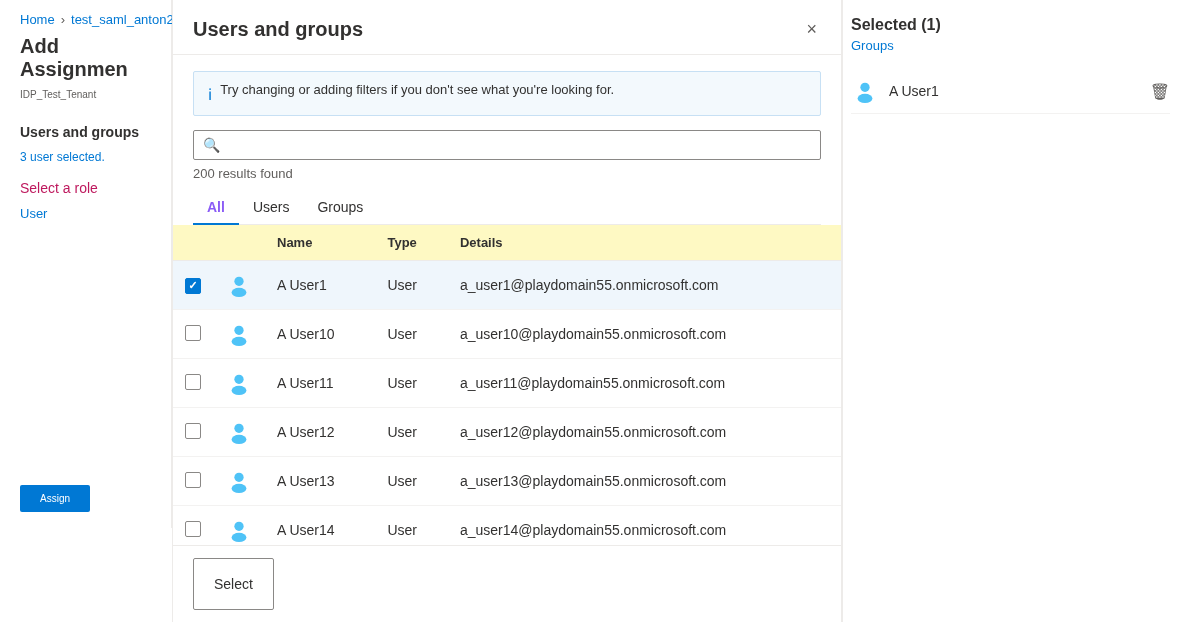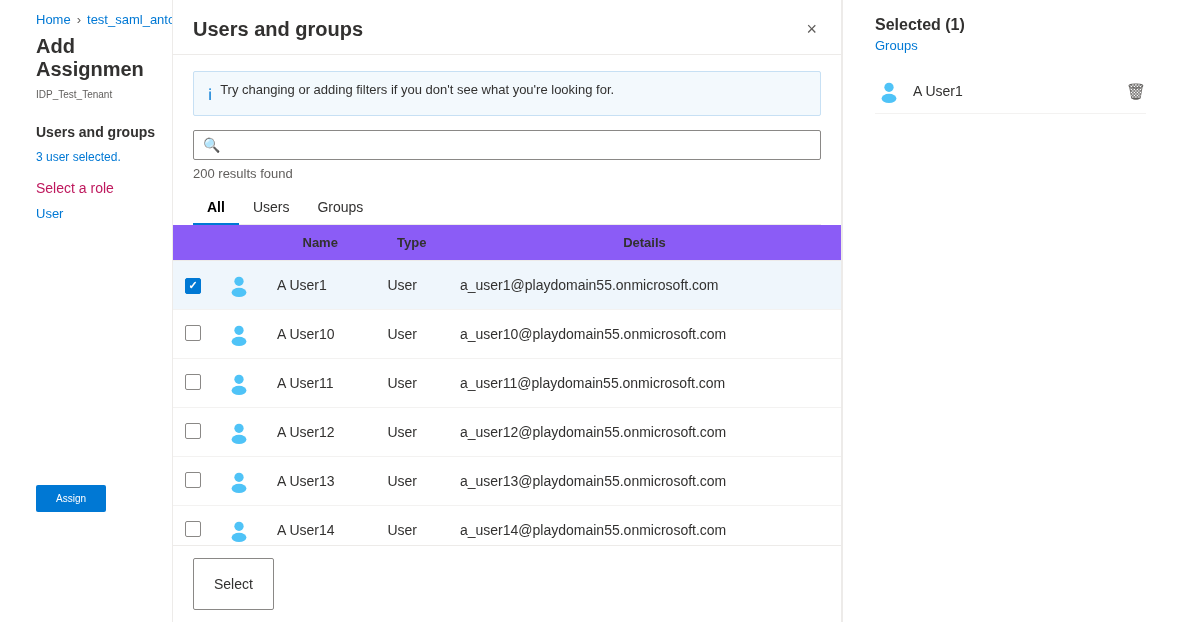--- a/index.html
+++ b/index.html
@@ -6,21 +6,21 @@
     body { font-family: 'Segoe UI', Arial, sans-serif; font-size: 14px; color: #323130; background: #fff; overflow: hidden; }
 
     .app-container { display: flex; flex-direction: column; height: 622px; width: 1178px; position: relative; }
 
     
     .breadcrumb { display: flex; align-items: center; gap: 6px; padding: 12px 20px 4px; font-size: 13px; color: #0078d4; }
     .breadcrumb-separator { color: #605e5c; }
     .breadcrumb-current { color: #0078d4; cursor: pointer; }
 
     
-    .left-panel { position: absolute; left: 16px; top: 0; width: 172px; height: 528px; background: #fff; border-right: 1px solid #edebe9; display: flex; flex-direction: column; }
+    .left-panel { position: absolute; left: 0; top: 0; width: 172px; height: 528px; background: #fff; border-right: 1px solid #edebe9; display: flex; flex-direction: column; }
     .left-panel-title { font-size: 20px; font-weight: 600; color: #323130; padding: 4px 20px 8px; }
     .left-panel-subtitle { font-size: 10px; color: #605e5c; padding: 0 20px 16px; }
     .left-nav { padding: 0; flex: 1; }
     .nav-item { padding: 8px 20px; cursor: pointer; font-size: 14px; }
     .nav-item.active { font-weight: 600; color: #323130; }
     .nav-item-sub { font-size: 12px; color: #0078d4; padding: 2px 20px 8px; cursor: pointer; }
     .nav-item-role { padding: 8px 20px; font-size: 14px; color: #be185d; }
     .nav-item-role-value { padding: 2px 20px 8px; font-size: 13px; color: #0078d4; cursor: pointer; }
     .left-panel-footer { padding: 16px 20px; }
     .assign-btn { background: #0078d4; color: #fff; border: none; padding: 8px 20px; font-size: 10px; cursor: pointer; border-radius: 2px; font-family: inherit; }
@@ -42,45 +42,45 @@
     
     .search-label { font-size: 14px; font-weight: 600; margin-bottom: 6px; }
     .search-input-wrap { position: relative; margin-bottom: 6px; }
     .search-input { width: 100%; border: 1px solid #8a8886; padding: 6px 10px 6px 32px; font-size: 14px; font-family: inherit; outline: none; border-radius: 2px; }
     .search-icon-inside { position: absolute; left: 10px; top: 50%; transform: translateY(-50%); color: #605e5c; font-size: 14px; }
     .results-count { font-size: 13px; color: #605e5c; margin-bottom: 10px; }
 
     
     .tabs { display: flex; gap: 0; margin-bottom: 0; border-bottom: 1px solid #edebe9; }
     .tab { padding: 8px 14px; cursor: pointer; font-size: 14px; color: #323130; border-bottom: 2px solid transparent; margin-bottom: -1px; }
-    .tab.active { color: #000000; border-bottom: 2px solid #0078d4; font-weight: 600; }
+    .tab.active { color: #8b5cf6; border-bottom: 2px solid #0078d4; font-weight: 600; }
 
     
     .table-container { flex: 1; overflow-y: auto; overflow-x: hidden; margin: 0 -20px; }
     .table { width: 100%; border-collapse: collapse; }
-    .table thead tr th { padding: 10px 12px; font-size: 13px; font-weight: 600; color: #323130; text-align: center; background: #8b5cf6; border-bottom: 1px solid #edebe9; position: sticky; top: 0; z-index: 1; }
+    .table thead tr th { padding: 10px 12px; font-size: 13px; font-weight: 600; color: #323130; text-align: left; background: #fef9c3; border-bottom: 1px solid #edebe9; position: sticky; top: 0; z-index: 1; }
     .table tbody tr { border-bottom: 1px solid #f3f2f1; }
     .table tbody tr.selected-row { background: #eff6fc; }
     .table tbody tr td { padding: 10px 12px; font-size: 14px; vertical-align: middle; }
     .checkbox-cell { width: 36px; }
     .avatar-cell { width: 36px; }
     .checkbox { width: 16px; height: 16px; border: 1px solid #8a8886; border-radius: 2px; display: inline-flex; align-items: center; justify-content: center; cursor: pointer; background: #fff; }
     .checkbox.checked { background: #0078d4; border-color: #0078d4; }
     .checkbox.checked::after { content: '✓'; color: #fff; font-size: 11px; font-weight: 700; }
 
     
     .user-avatar { width: 28px; height: 28px; display: flex; align-items: center; justify-content: center; }
     .user-avatar svg { width: 26px; height: 26px; }
 
     
     .modal-footer { padding: 12px 20px; border-top: 1px solid #edebe9; display: flex; align-items: center; }
     .select-btn { background: #fff; color: #323130; border: 1px solid #8a8886; padding: 17px 20px; font-size: 14px; cursor: pointer; border-radius: 2px; font-family: inherit; }
 
     
-    .right-panel { background: #fff; flex: 1; border-left: 1px solid #edebe9; display: flex; flex-direction: column; padding: 16px 32px; }
+    .right-panel { background: #fff; flex: 1; border-left: 1px solid #edebe9; display: flex; flex-direction: column; padding: 16px 8px; }
     .selected-header { font-size: 16px; font-weight: 600; margin-bottom: 4px; }
     .reset-link { color: #0078d4; font-size: 13px; cursor: pointer; margin-bottom: 16px; display: block; text-decoration: none; }
     .selected-item { display: flex; align-items: center; gap: 10px; padding: 8px 0; border-bottom: 1px solid #f3f2f1; }
     .selected-item-name { flex: 1; font-size: 14px; }
     .delete-icon { color: #605e5c; cursor: pointer; font-size: 16px; }
 
     
     .table-container::-webkit-scrollbar { width: 6px; }
     .table-container::-webkit-scrollbar-thumb { background: #c8c6c4; border-radius: 3px; }
   </style>

